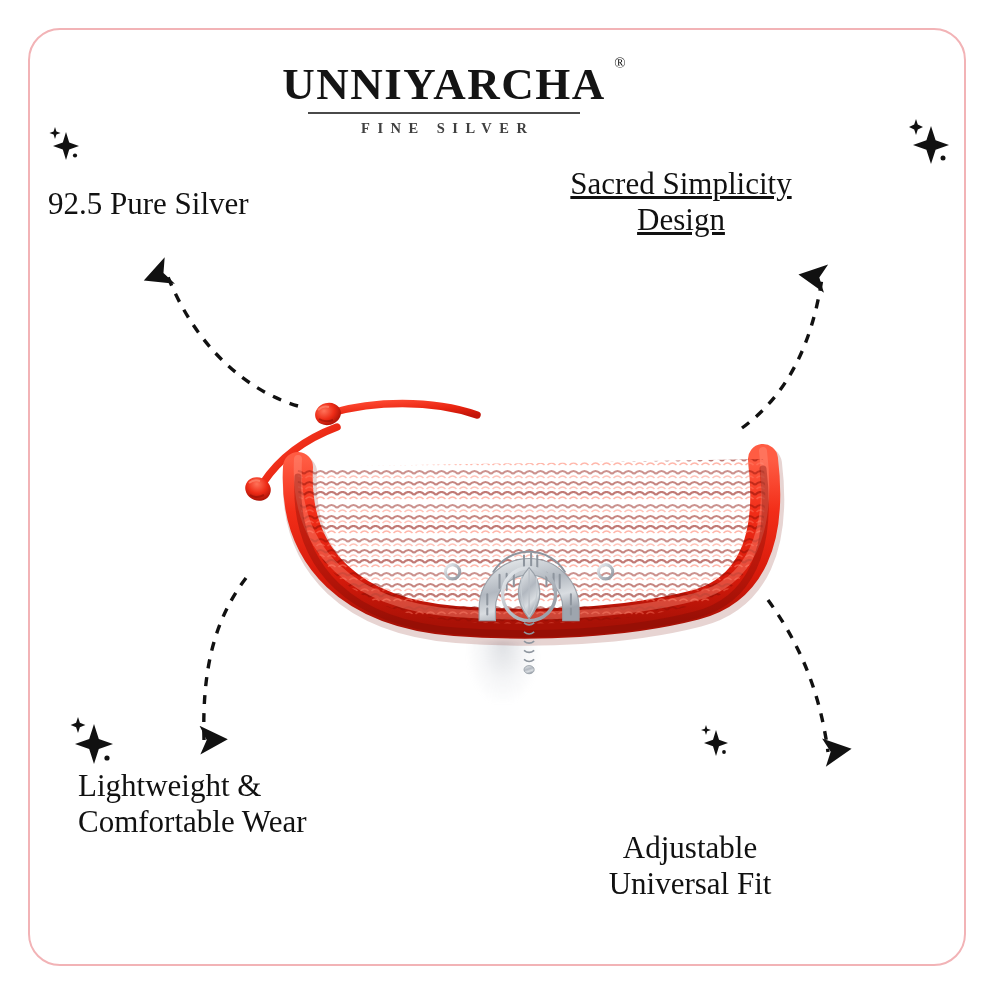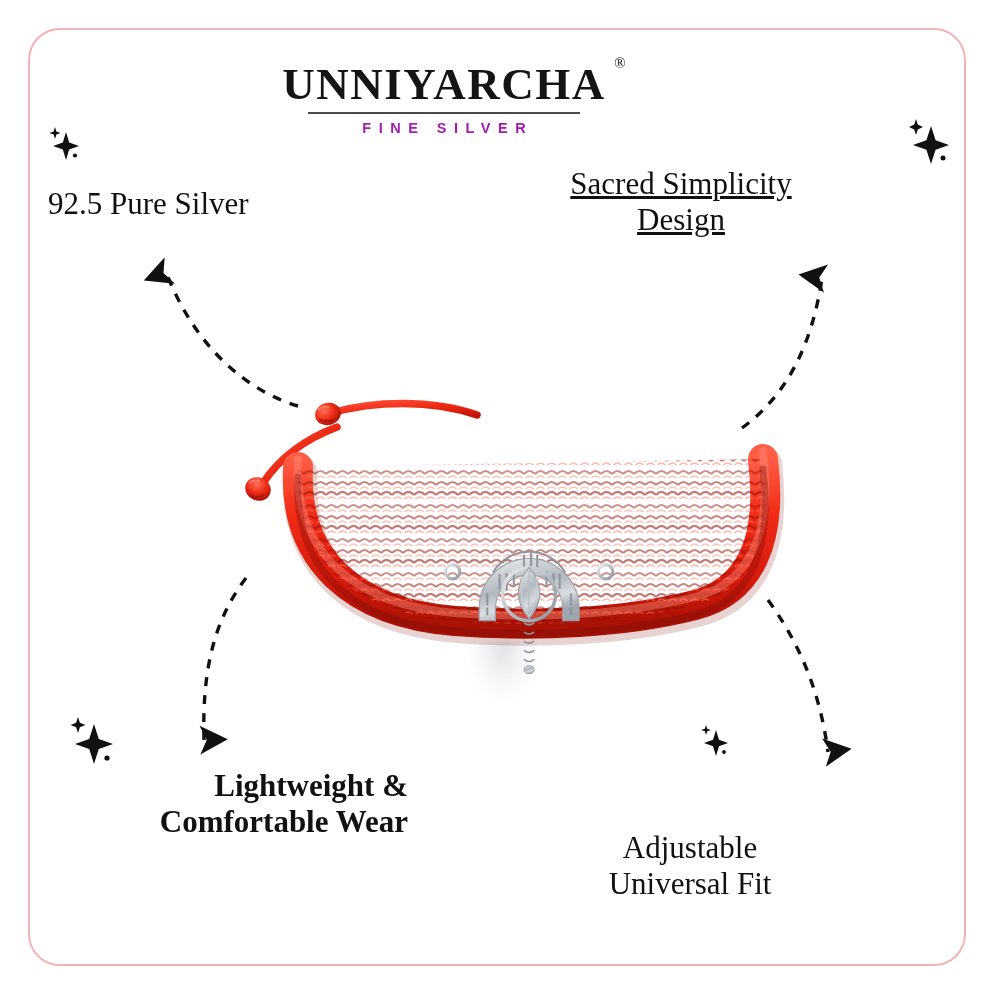--- a/index.html
+++ b/index.html
@@ -65,40 +65,40 @@
     letter-spacing: 0;
     color: #141414;
   }
   .logo-rule {
     width: 272px;
     height: 2px;
     background: #4a4a4a;
     margin: 5px auto 6px auto;
   }
   .logo-sub {
-    font-family: Liberation Sans, sans-serif;
+    font-family: Liberation Serif, serif;
     font-size: 14.5px;
     font-weight: 600;
     letter-spacing: 7.5px;
-    color: #a21caf;
+    color: #404040;
     text-indent: 7.5px;
   }
 
   
   .feature {
     position: absolute;
     font-family: "Liberation Serif", serif;
     font-size: 31px;
     line-height: 1.16;
     color: #111111;
     white-space: pre-line;
   }
   .feature.f-tl { left: 48px;  top: 186px;  text-align: right; }
   .feature.f-tr { right: 42px; top: 166px;  text-align: center; width: 330px; text-decoration: underline; }
-  .feature.f-bl { left: 78px;  top: 768px;  text-align: right; width: 330px; font-weight: bold; }
+  .feature.f-bl { left: 78px;  top: 768px;  text-align: left; width: 330px; }
   .feature.f-br { right: 48px; top: 782px;  text-align: center; width: 300px; margin-top: 48px; }
 
   
   .sparkle { position: absolute; }
   .sp-tl { left: 44px;  top: 126px; }
   .sp-tr { left: 900px; top: 118px; }
   .sp-bl { left: 62px;  top: 716px; }
   .sp-br { left: 696px; top: 724px; }
 
   

